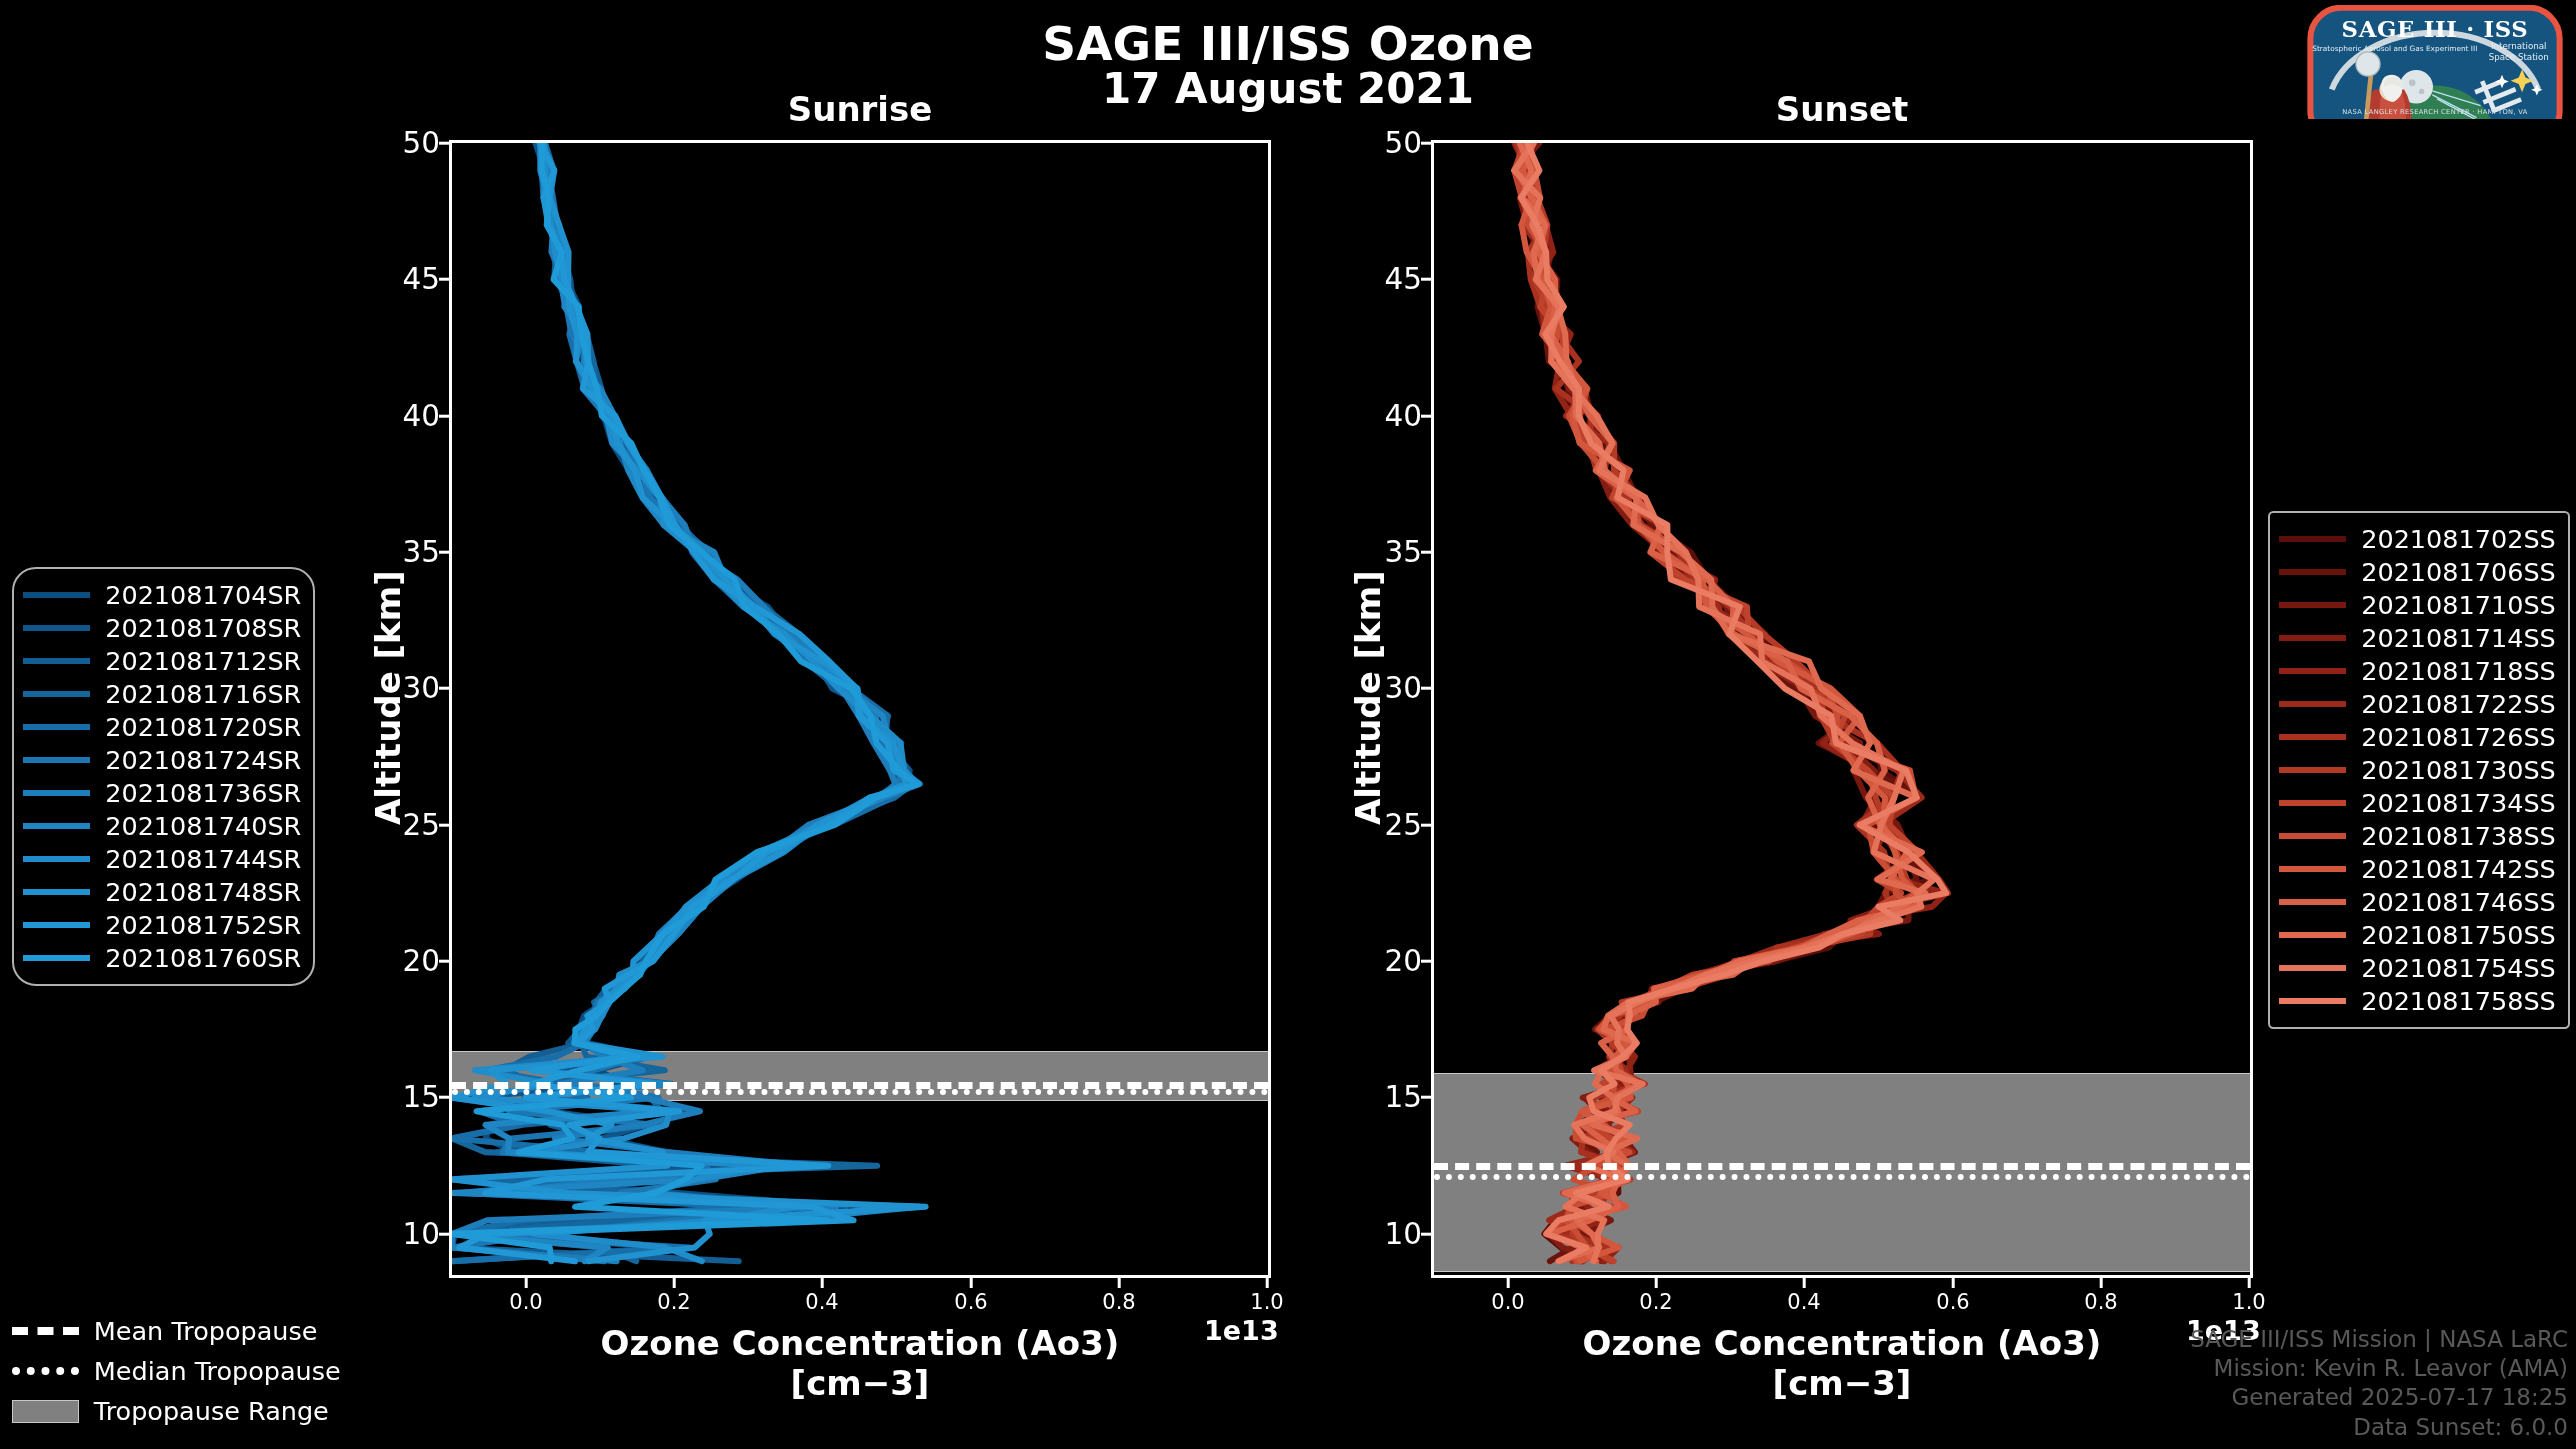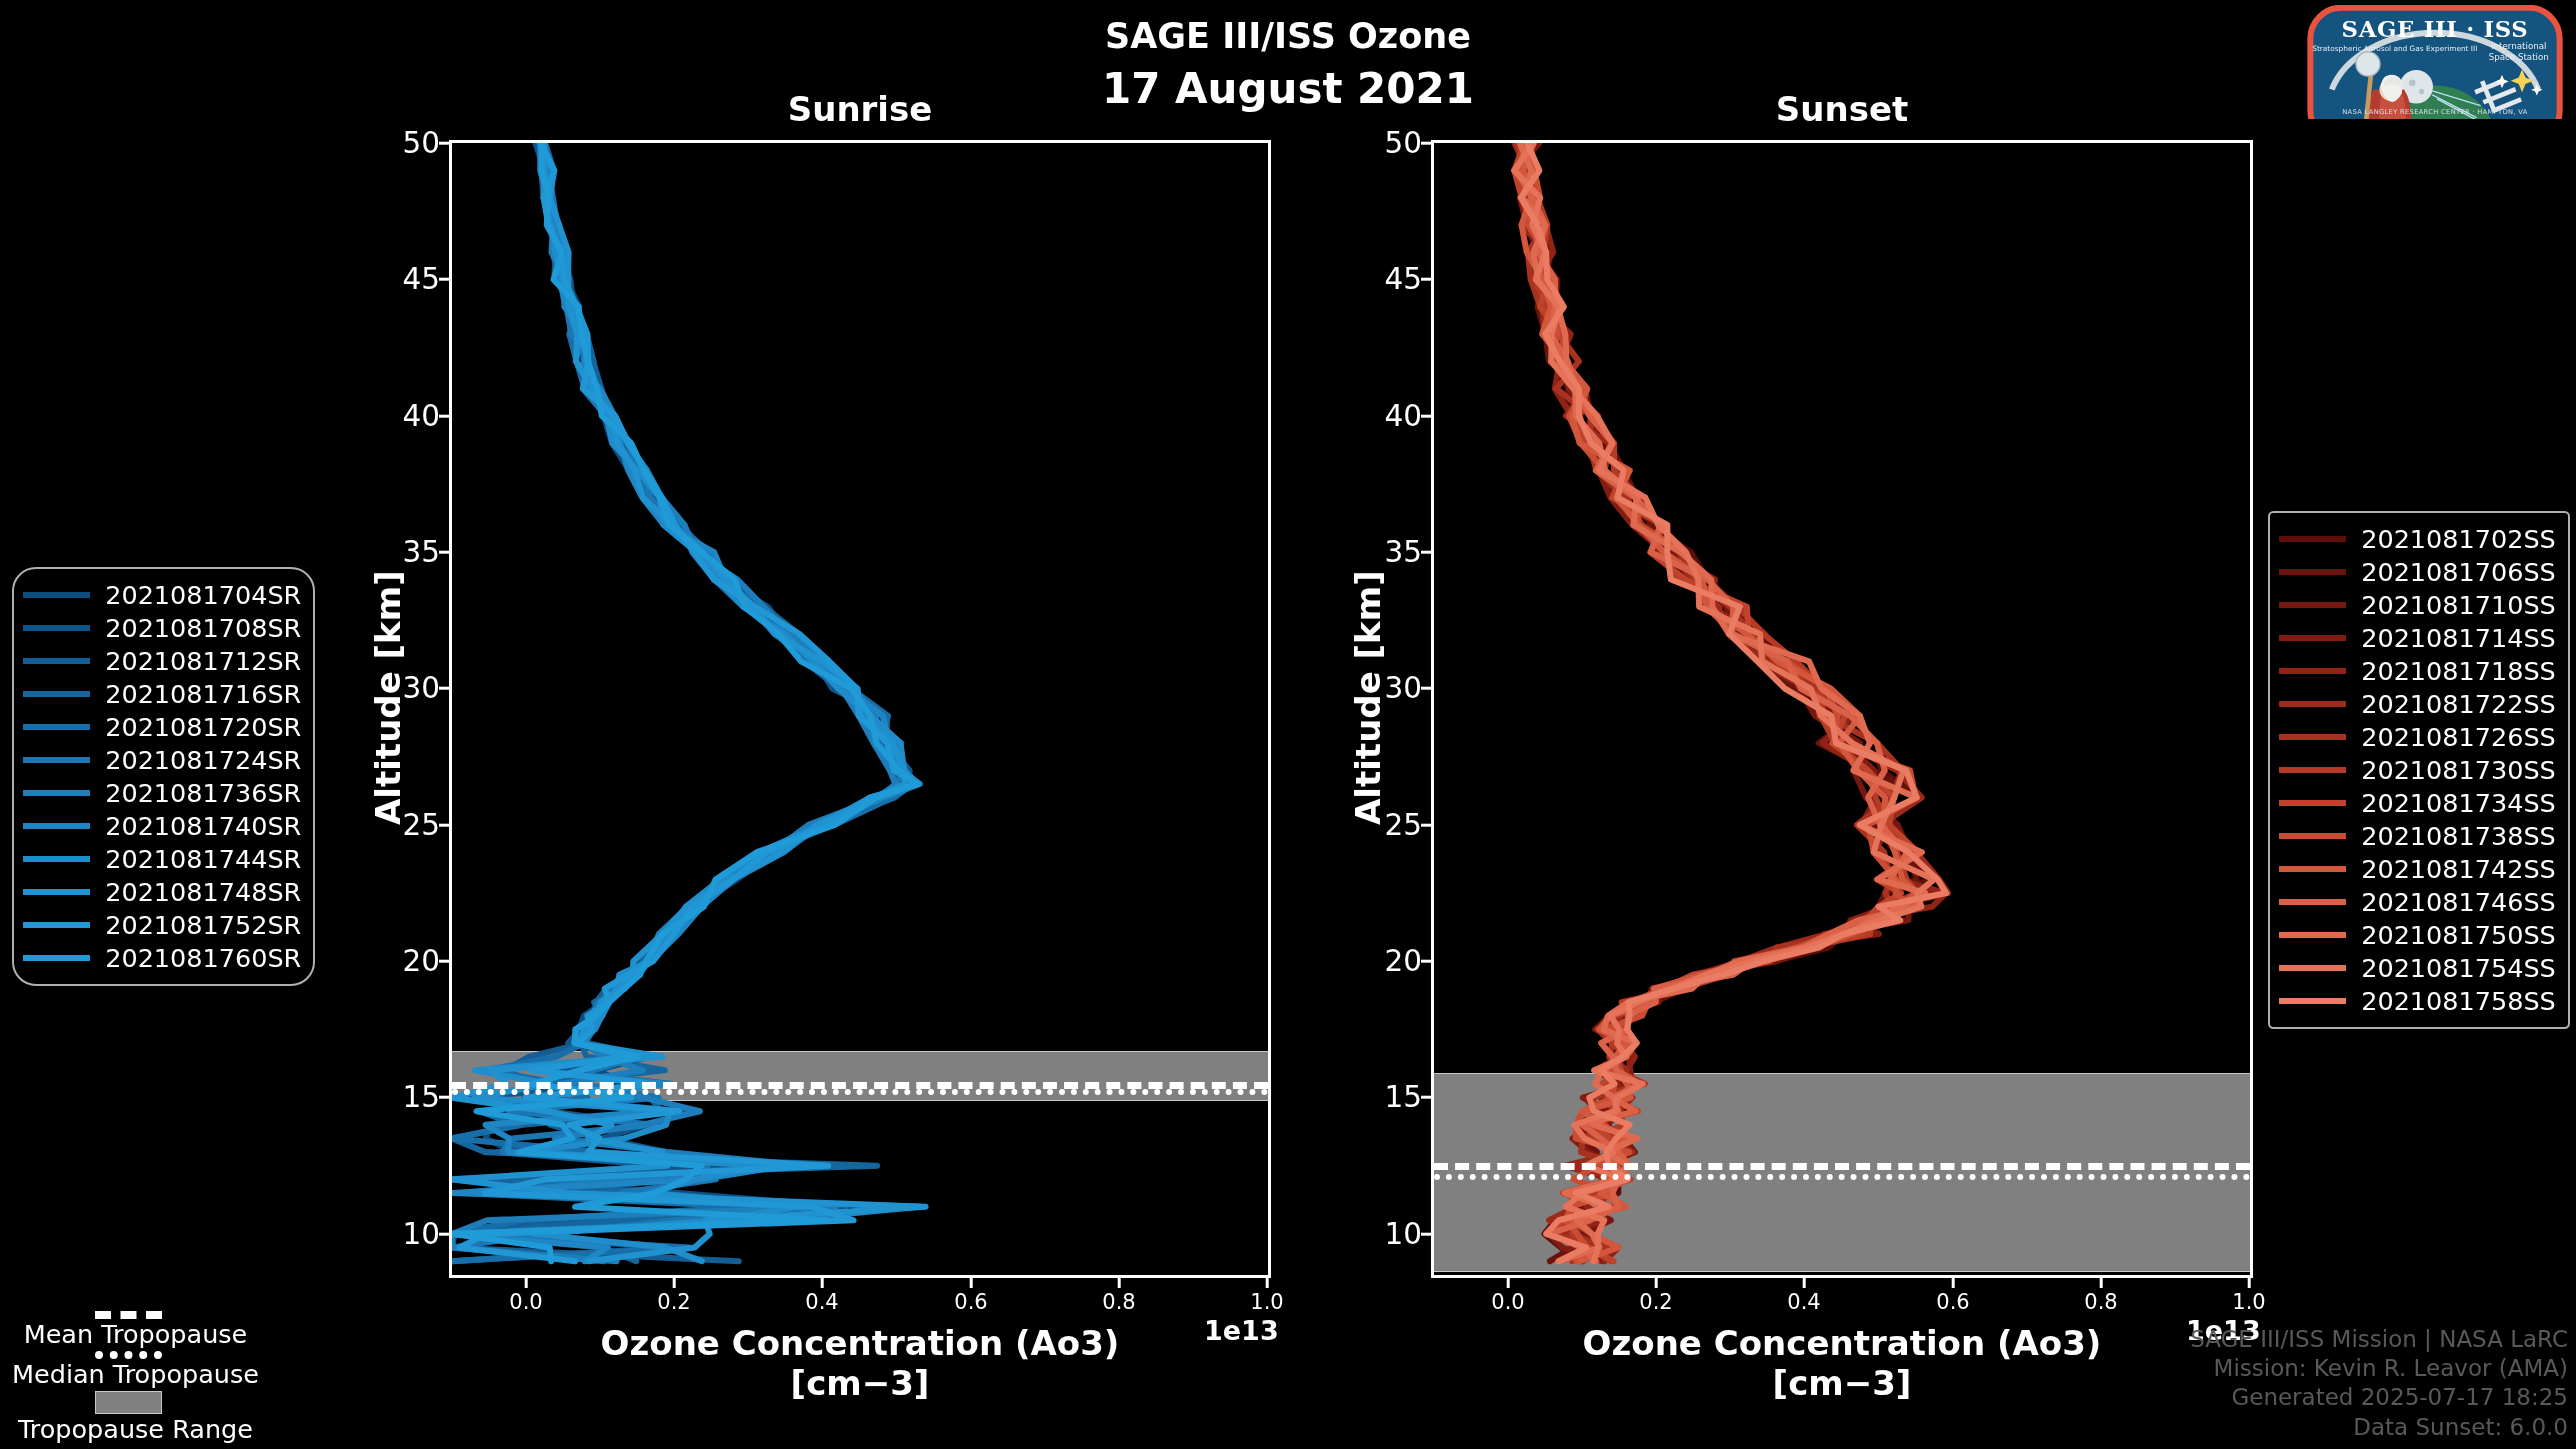--- a/index.html
+++ b/index.html
@@ -1,21 +1,21 @@
 <!DOCTYPE html>
 <html style="font-size:10.7px"><head>
 <meta charset="utf-8">
 <style>
   html,body{margin:0;padding:0;background:#000;}
   body{width:2576px;height:1449px;position:relative;overflow:hidden;
        font-family:"DejaVu Sans","Liberation Sans",sans-serif;color:#fff;}
   .abs{position:absolute;font-weight:bold;}
 
   
-  #main-title{left:0;top:14.8px;width:2576px;text-align:center;font-size:35px;font-weight:bold;line-height:1.22;}
+  #main-title{left:0;top:14.8px;width:2576px;text-align:center;font-size:47px;font-weight:bold;line-height:1.22;}
   #title-line2{left:0;top:64px;width:2576px;text-align:center;font-size:42px;font-weight:bold;}
   .panel-title{font-size:34px;font-weight:bold;text-align:center;}
   #sunrise-title{left:449px;top:89px;width:822px;}
   #sunset-title{left:1431px;top:89px;width:822px;}
 
   
   .axes{position:absolute;border:3.4px solid #fff;box-sizing:border-box;background:#000;overflow:hidden;}
   #axes-sunrise{left:449px;top:140px;width:822px;height:1138px;}
   #axes-sunset{left:1431px;top:140px;width:822px;height:1138px;}
 
@@ -42,21 +42,21 @@
 
   
   .legend{position:absolute;border:2px solid #b0b0b0;border-radius:5.4px;background:#000;padding:9.4px 12px 9.4px 9.4px;}
   #legend-sunrise{left:12px;top:567px;border-radius:24px;}
   #legend-sunset{left:2268px;top:511px;}
   .legend-row{display:flex;align-items:center;height:33px;}
   .legend-swatch{width:67px;height:6px;margin-right:14.8px;flex:none;}
   .legend-label{font-size:25.5px;white-space:nowrap;}
 
   #legend-tropopause{position:absolute;left:12px;top:1311px;}
-  #legend-tropopause .legend-row{height:40px;flex-direction:column;}
+  #legend-tropopause .legend-row{height:40px;}
   .sw-dash{width:67px;height:0;margin-right:14.8px;border-top:8.7px dashed #fff;flex:none;}
   .sw-dot{width:67px;height:0;margin-right:14.8px;border-top:8.7px dotted #fff;flex:none;}
   .sw-box{width:67px;height:23px;margin-right:14.8px;background:#808080;border:1.3px solid #c8c8c8;box-sizing:border-box;flex:none;}
 
   
   #credits{position:absolute;right:8px;bottom:6.7px;text-align:right;color:#595959;font-size:23px;line-height:1.28;}
 
   
   #mission-patch{position:absolute;left:2301px;top:5.4px;width:268px;height:114px;overflow:hidden;}
   .patch-sub{font-size:11px;}

